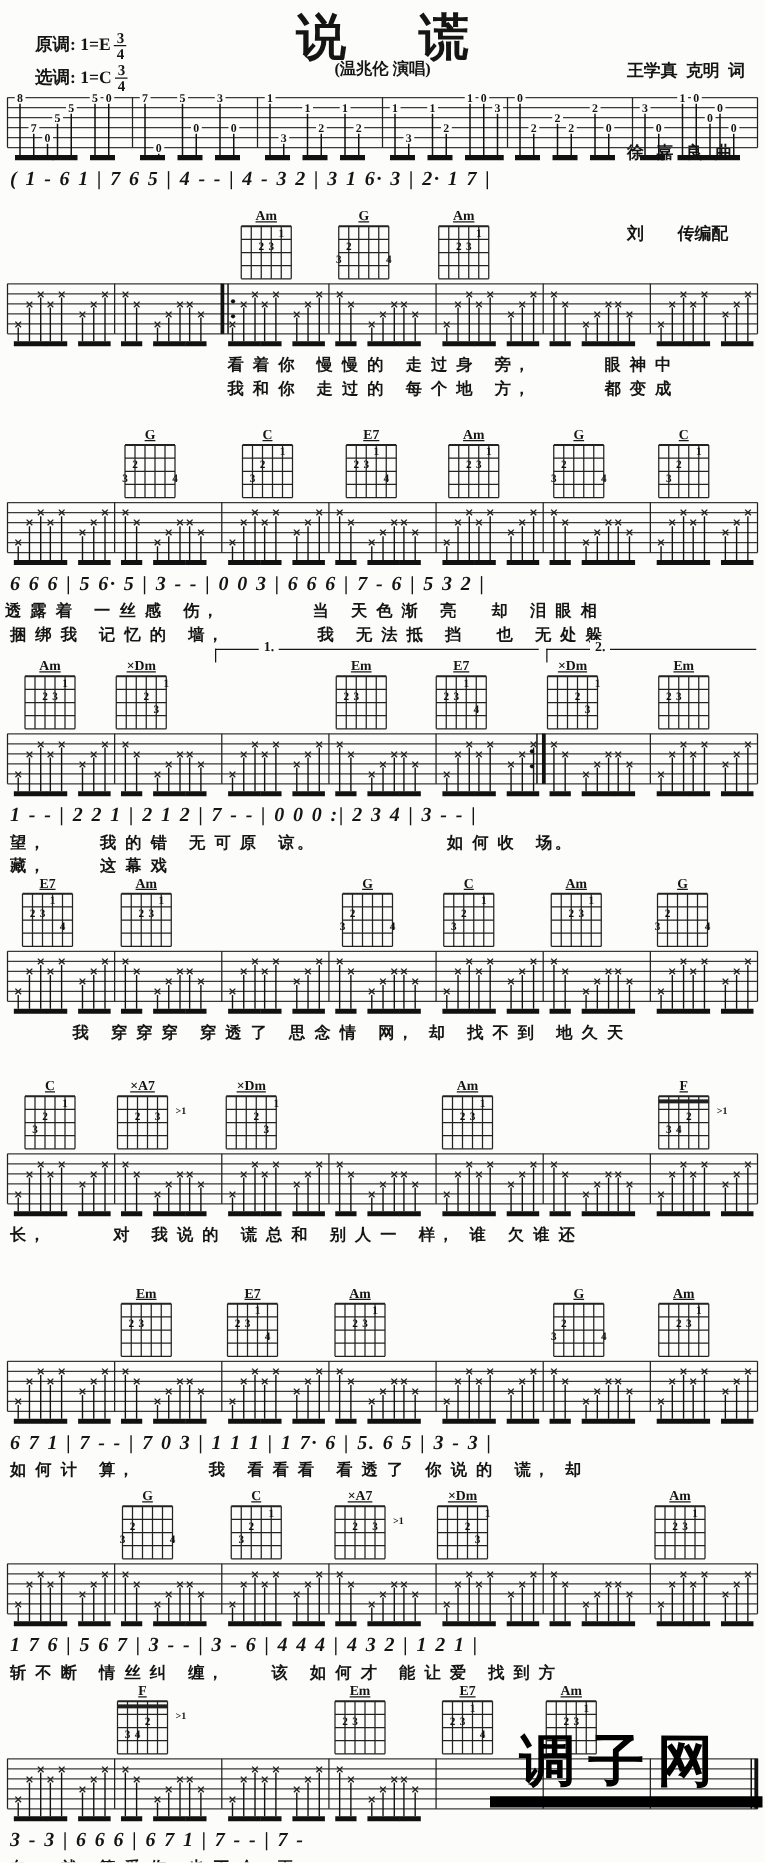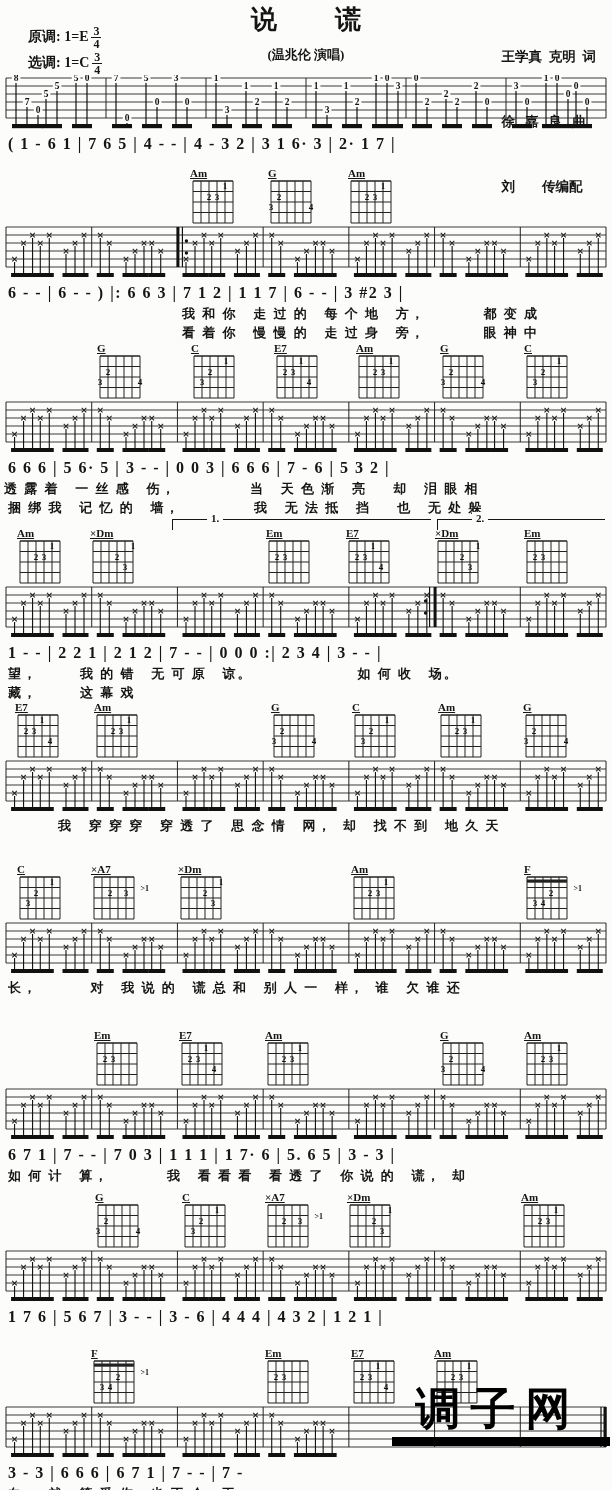--- a/index.html
+++ b/index.html
@@ -4,33 +4,33 @@
 <style>
   html,body{margin:0;padding:0;background:#ffffff;}
   .page{width:612px;height:1490px;position:relative;background:#fcfcfa;color:#151515;
         font-family:"Liberation Serif","DejaVu Serif",serif;overflow:hidden;}
   
   .hdr-left{position:absolute;top:24px;left:28px;font-size:14px;font-weight:bold;}
   .keyline{height:26px;line-height:26px;white-space:pre;}
   .frac{display:inline-block;vertical-align:middle;text-align:center;font-size:12px;line-height:1;font-weight:bold;margin-left:3px;}
   .frac .num{display:block;border-bottom:1px solid #151515;padding:0 2px;}
   .frac .den{display:block;padding:0 2px;}
-  .title{position:absolute;top:2px;left:0;width:612px;text-align:center;font-size:26px;font-weight:bold;
+  .title{position:absolute;top:2px;left:0;width:612px;text-align:center;font-size:40px;font-weight:bold;
          letter-spacing:58px;padding-left:58px;box-sizing:border-box;}
   .subtitle{position:absolute;top:46px;left:0;width:612px;text-align:center;font-size:13px;font-weight:bold;}
   .credits{position:absolute;top:3px;right:16px;font-size:13.5px;font-weight:bold;line-height:1.6;white-space:pre;text-align:left;}
   
   .system{position:absolute;left:0;width:612px;}
   .chordrow{position:relative;height:56px;}
-  .chord{position:absolute;top:0;transform:translateX(-50%);}
+  .chord{position:absolute;top:0;transform:translateX(-50%);text-align:center;}
   .chord .lbl{font-size:11px;font-weight:bold;height:11px;line-height:11px;white-space:nowrap;
               font-family:"Liberation Serif",serif;text-decoration:underline;}
   .chord .ann{position:absolute;right:-12px;top:20px;font-size:8px;font-weight:bold;}
   .staffwrap{position:relative;height:58px;}
-  .melody{font-size:16px;font-weight:bold;letter-spacing:1.5px;white-space:pre;height:22px;line-height:22px;padding-left:8px;}
+  .melody{font-size:16px;font-weight:bold;letter-spacing:1.5px;white-space:pre;height:22px;line-height:22px;padding-left:8px;font-style:italic;}
   .lyric{font-size:13px;font-weight:bold;letter-spacing:2px;white-space:pre;height:19px;line-height:19px;}
   .voltarow{position:relative;height:14px;}
   .volta{position:absolute;top:2px;height:10px;border-top:1.5px solid #151515;border-left:1.5px solid #151515;}
   .volta .vlabel{position:absolute;top:-8px;left:34px;background:#fcfcfa;font-size:11px;font-weight:bold;padding:0 4px;letter-spacing:0;}
   
   .wm{position:absolute;top:1384px;right:2px;width:224px;text-align:center;z-index:5;}
   .wm-name{font-size:45px;font-weight:bold;letter-spacing:10px;line-height:1.15;color:#000;white-space:nowrap;}
   .wm-bar{height:9px;background:#000;margin:1px 0 1px 6px;}
   .wm-url{font-size:27px;font-weight:bold;color:#000;letter-spacing:0;line-height:1.1;white-space:nowrap;}
 </style>
@@ -399,23 +399,22 @@
             <rect x="547.0714285714286" y="49" width="17" height="4" fill="#111"></rect>
             <text x="576.2857142857142" y="30" font-size="9" font-weight="bold" text-anchor="middle" fill="#222" font-family="DejaVu Sans,sans-serif">×</text>
             <line x1="576.2857142857142" y1="30" x2="576.2857142857142" y2="49" stroke="#111" stroke-width="1.1"></line>
             <text x="585.2857142857142" y="22" font-size="9" font-weight="bold" text-anchor="middle" fill="#222" font-family="DejaVu Sans,sans-serif">×</text>
             <line x1="585.2857142857142" y1="22" x2="585.2857142857142" y2="49" stroke="#111" stroke-width="1.1"></line>
             <text x="594.2857142857142" y="14" font-size="9" font-weight="bold" text-anchor="middle" fill="#222" font-family="DejaVu Sans,sans-serif">×</text>
             <line x1="594.2857142857142" y1="14" x2="594.2857142857142" y2="49" stroke="#111" stroke-width="1.1"></line>
             <rect x="572.7857142857142" y="49" width="26" height="4" fill="#111"></rect>
           </svg>
         </div>
-        <div class="melody">6 - - | 6 - - ) |: 6 6 3 | 7 1 2 | 1 1 7 | 6 - - | 3 #2 3 |</div>
+        <div class="lyric" style="padding-left: 182px;">看 着 你   慢 慢 的   走 过 身   旁，           眼 神 中</div>
         <div class="lyric" style="padding-left: 182px;">我 和 你   走 过 的   每 个 地   方，           都 变 成</div>
-        <div class="lyric" style="padding-left: 182px;">看 着 你   慢 慢 的   走 过 身   旁，           眼 神 中</div>
       </div>
       <div class="system" style="top: 343px;">
         <div class="chordrow">
           <div class="chord" style="left: 120px;"><div class="lbl">G</div><svg width="46" height="48">
               <line x1="3" y1="2" x2="3" y2="44" stroke="#222" stroke-width="1"></line>
               <line x1="11" y1="2" x2="11" y2="44" stroke="#222" stroke-width="1"></line>
               <line x1="19" y1="2" x2="19" y2="44" stroke="#222" stroke-width="1"></line>
               <line x1="27" y1="2" x2="27" y2="44" stroke="#222" stroke-width="1"></line>
               <line x1="35" y1="2" x2="35" y2="44" stroke="#222" stroke-width="1"></line>
               <line x1="43" y1="2" x2="43" y2="44" stroke="#222" stroke-width="1"></line>
@@ -1847,20 +1846,21 @@
             <text x="576.2857142857142" y="30" font-size="9" font-weight="bold" text-anchor="middle" fill="#222" font-family="DejaVu Sans,sans-serif">×</text>
             <line x1="576.2857142857142" y1="30" x2="576.2857142857142" y2="49" stroke="#111" stroke-width="1.1"></line>
             <text x="585.2857142857142" y="22" font-size="9" font-weight="bold" text-anchor="middle" fill="#222" font-family="DejaVu Sans,sans-serif">×</text>
             <line x1="585.2857142857142" y1="22" x2="585.2857142857142" y2="49" stroke="#111" stroke-width="1.1"></line>
             <text x="594.2857142857142" y="14" font-size="9" font-weight="bold" text-anchor="middle" fill="#222" font-family="DejaVu Sans,sans-serif">×</text>
             <line x1="594.2857142857142" y1="14" x2="594.2857142857142" y2="49" stroke="#111" stroke-width="1.1"></line>
             <rect x="572.7857142857142" y="49" width="26" height="4" fill="#111"></rect>
           </svg>
         </div>
         <div class="melody">1 7 6 | 5 6 7 | 3 - - | 3 - 6 | 4 4 4 | 4 3 2 | 1 2 1 |</div>
+        <div class="lyric" style="padding-left: 8px;">斩 不 断   情 丝 纠   缠，       该   如 何 才   能 让 爱   找 到 方</div>
       </div>
       <div class="system" style="top: 1348px;">
         <div class="chordrow">
           <div class="chord" style="left: 114px;"><div class="lbl">F</div><svg width="46" height="48">
               <line x1="3" y1="2" x2="3" y2="44" stroke="#222" stroke-width="1"></line>
               <line x1="11" y1="2" x2="11" y2="44" stroke="#222" stroke-width="1"></line>
               <line x1="19" y1="2" x2="19" y2="44" stroke="#222" stroke-width="1"></line>
               <line x1="27" y1="2" x2="27" y2="44" stroke="#222" stroke-width="1"></line>
               <line x1="35" y1="2" x2="35" y2="44" stroke="#222" stroke-width="1"></line>
               <line x1="43" y1="2" x2="43" y2="44" stroke="#222" stroke-width="1"></line>

